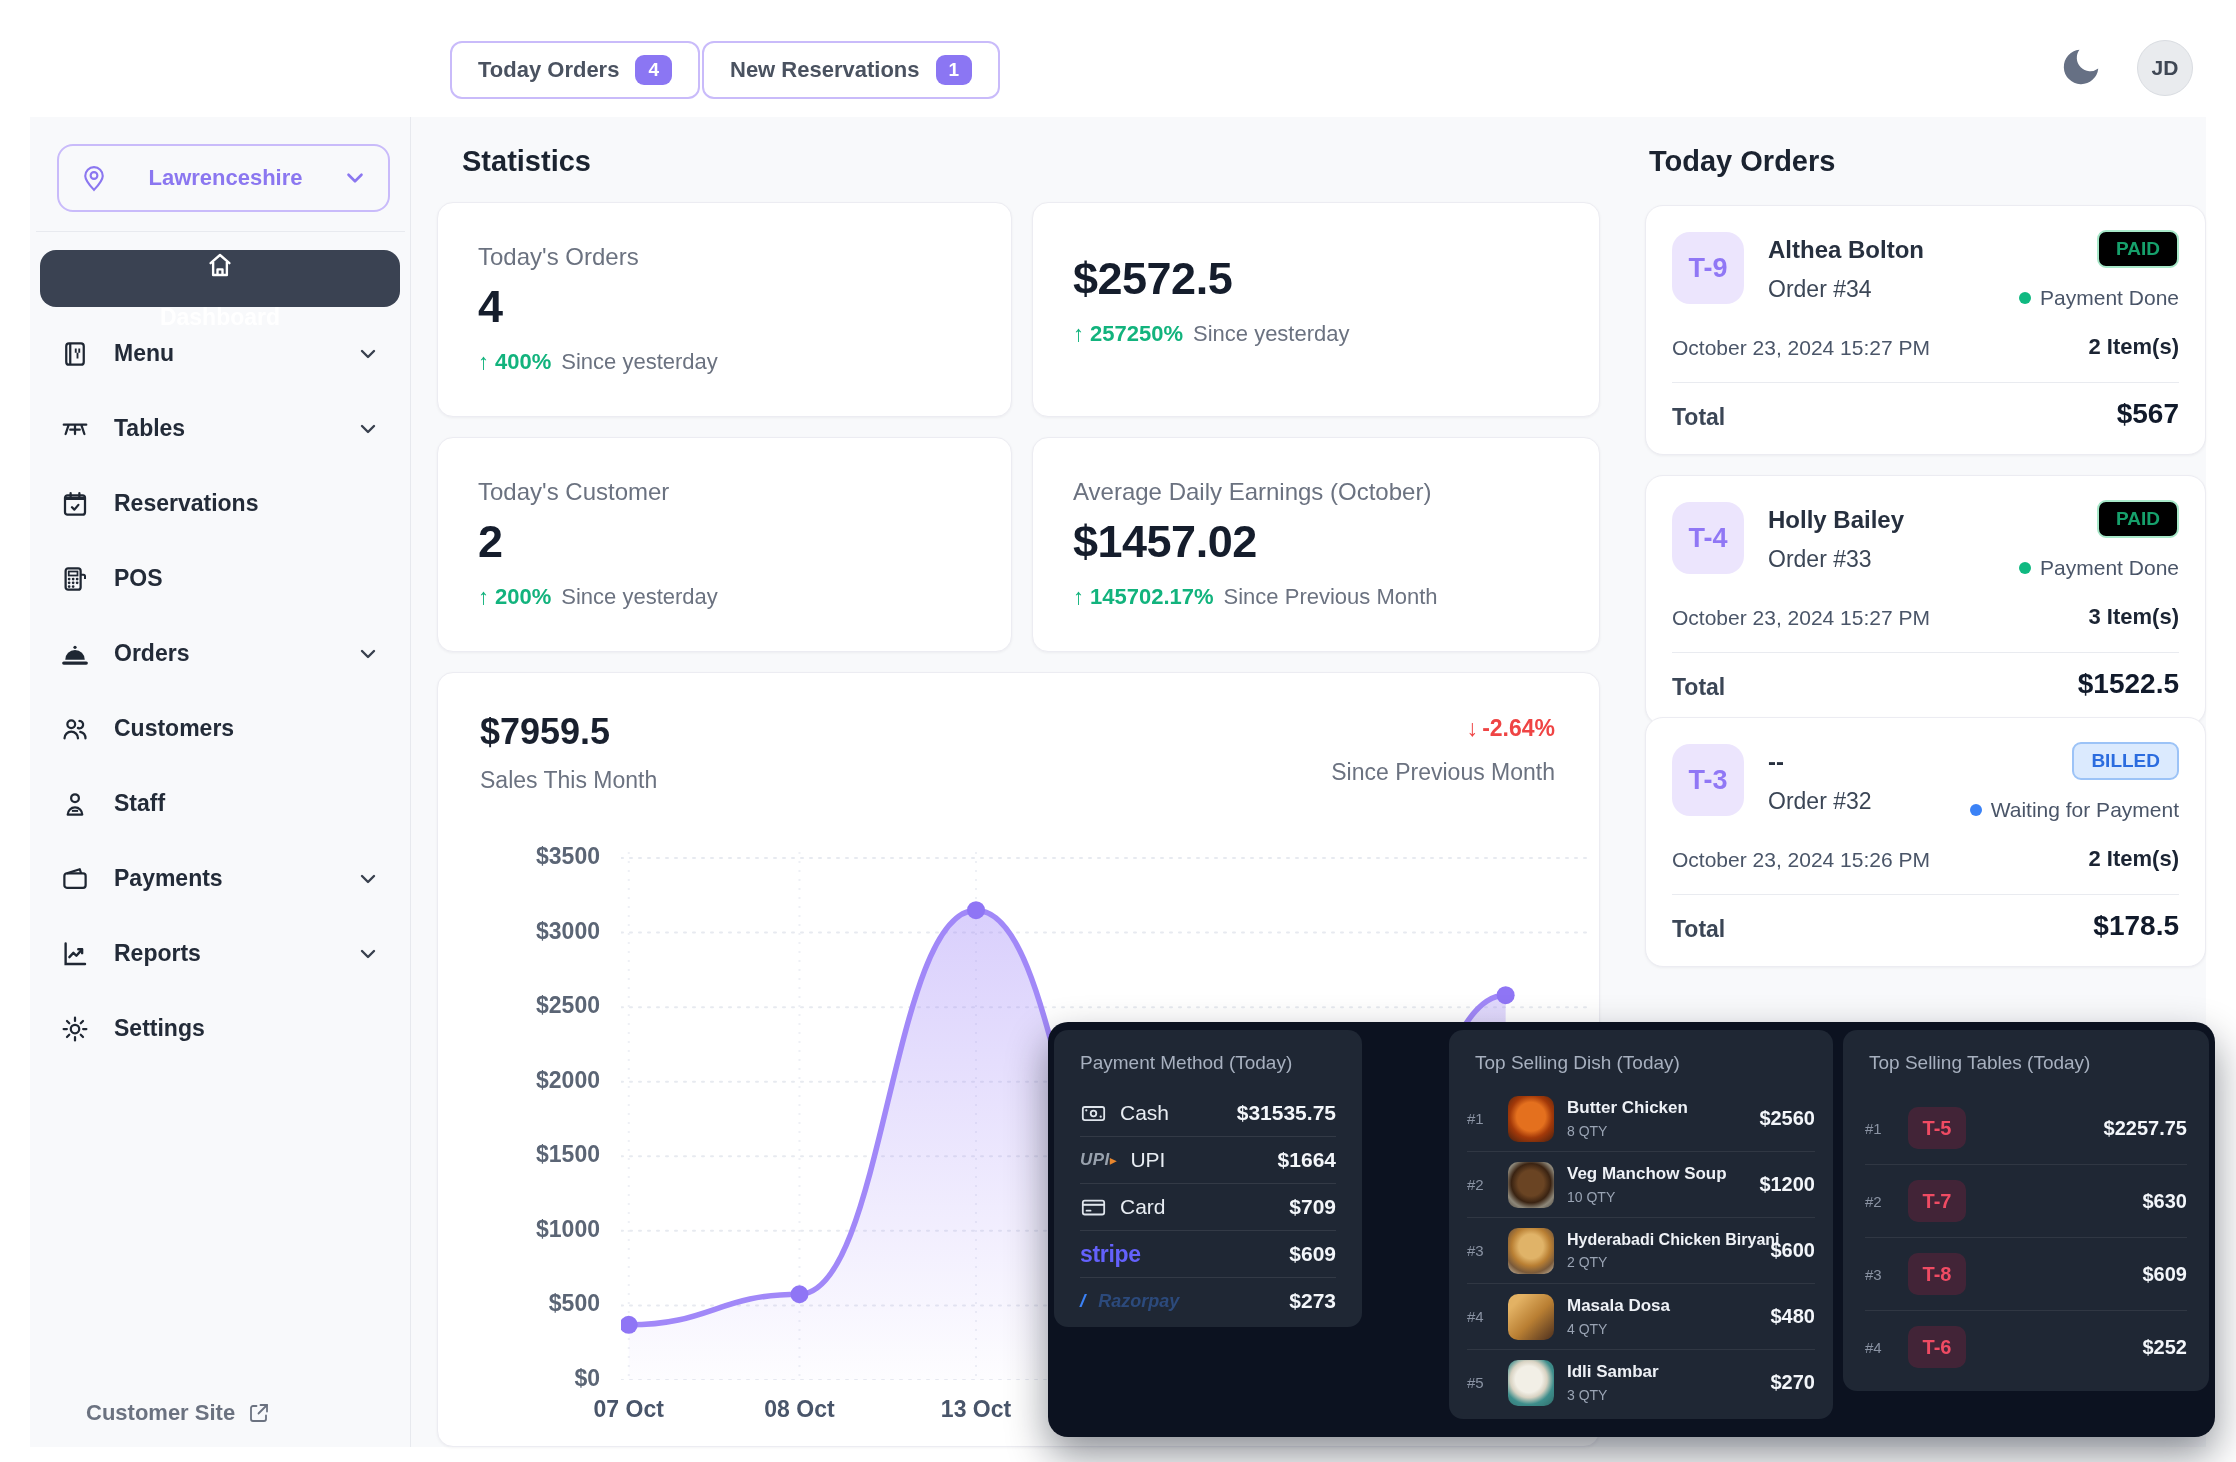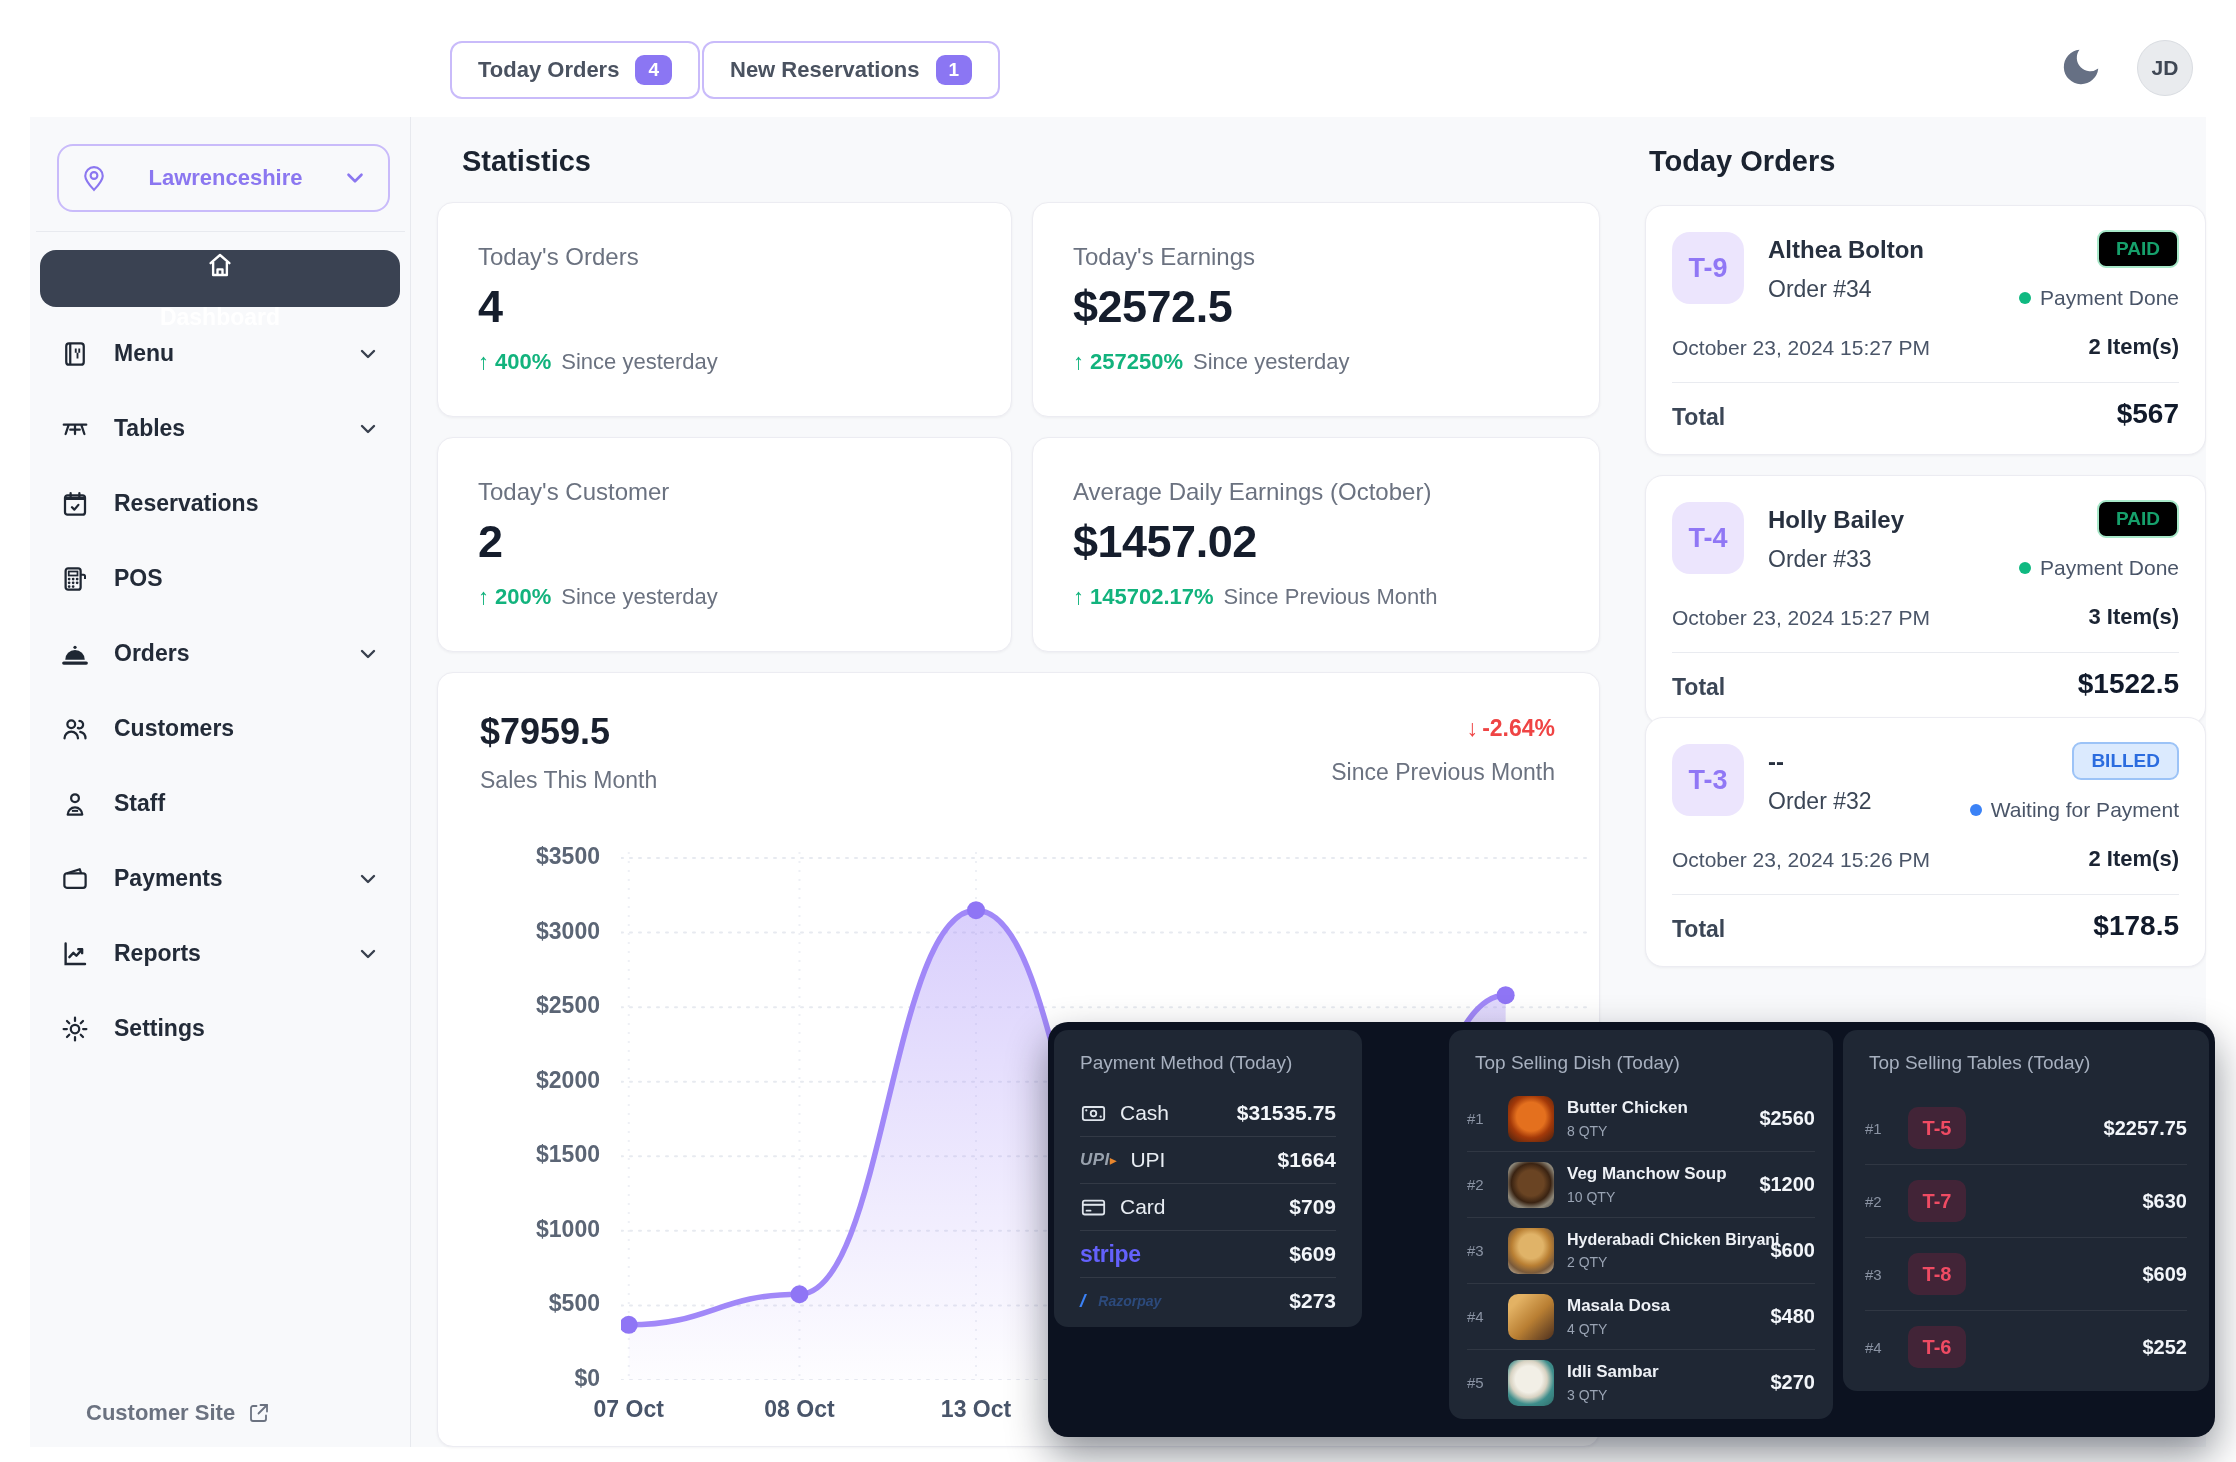--- a/index.html
+++ b/index.html
@@ -82,21 +82,21 @@
   .pm-rows{position:absolute;left:26px;right:26px;top:60px;}
   .pm-row{height:46px;display:flex;align-items:center;justify-content:space-between;}
   .pm-row + .pm-row{border-top:1px solid rgba(255,255,255,0.09);}
   .pm-left{display:flex;align-items:center;gap:13px;font-size:21px;color:#e8edf3;}
   .pm-left .pmi{width:27px;height:27px;color:#dfe5ec;}
   .pm-amt{font-size:21px;font-weight:700;color:#f3f6fa;}
   .upi-logo{font-size:17px;font-weight:800;font-style:italic;color:#98a1ad;letter-spacing:0.5px;}
   .upi-logo .upi-arrow{color:#e8862d;font-style:normal;font-size:14px;}
   .stripe-logo{font-size:23px;font-weight:800;color:#6461fc;letter-spacing:-0.3px;}
   .rzp-glyph{color:#3b82f6;font-weight:800;font-style:italic;font-size:19px;}
-  .rzp-word{color:#2c4a7c;font-weight:700;font-style:italic;font-size:14px;}
+  .rzp-word{color:#2c4a7c;font-weight:700;font-style:italic;font-size:18px;}
   .dish-rows{position:absolute;left:18px;right:18px;top:56px;}
   .dish-row{height:65px;display:flex;align-items:center;gap:13px;}
   .dish-row + .dish-row{border-top:1px solid rgba(255,255,255,0.08);}
   .rank{width:28px;font-size:15px;color:#8a93a3;flex:none;}
   .thumb{width:46px;height:46px;border-radius:10px;flex:none;}
   .thumb.t1{background:radial-gradient(circle at 50% 45%,#e4701e 0 42%,#a33909 62%,#3f1d10 100%);}
   .thumb.t2{background:radial-gradient(circle at 50% 46%,#6a4423 0 38%,#3a2312 58%,#8c8678 76%,#555049 100%);}
   .thumb.t3{background:radial-gradient(circle at 50% 40%,#e0b368 0 34%,#b97f33 54%,#7a5a3a 74%,#cfc3ae 100%);}
   .thumb.t4{background:linear-gradient(135deg,#e3b264 18%,#b97f33 55%,#5f3d22 92%);}
   .thumb.t5{background:radial-gradient(circle at 45% 42%,#f2efe6 0 36%,#d8d2c2 50%,#3e8e8c 68%,#2e6b68 100%);}
@@ -328,21 +328,20 @@
     <div class="stat-card" style="left:407px;top:85px;width:575px;">
       <div class="stat-label">Today's Orders</div>
       <div class="stat-value">4</div>
       <div class="stat-delta">
         <span class="d-up">↑</span>
         <span class="d-up">400%</span>
         <span class="d-note">Since yesterday</span>
       </div>
     </div>
     <div class="stat-card" style="left:1002px;top:85px;width:568px;">
-      <div class="stat-label">Today's Earnings</div>
       <div class="stat-value">$2572.5</div>
       <div class="stat-delta">
         <span class="d-up">↑</span>
         <span class="d-up">257250%</span>
         <span class="d-note">Since yesterday</span>
       </div>
     </div>
     <div class="stat-card" style="left:407px;top:320px;width:575px;">
       <div class="stat-label">Today's Customer</div>
       <div class="stat-value">2</div>

